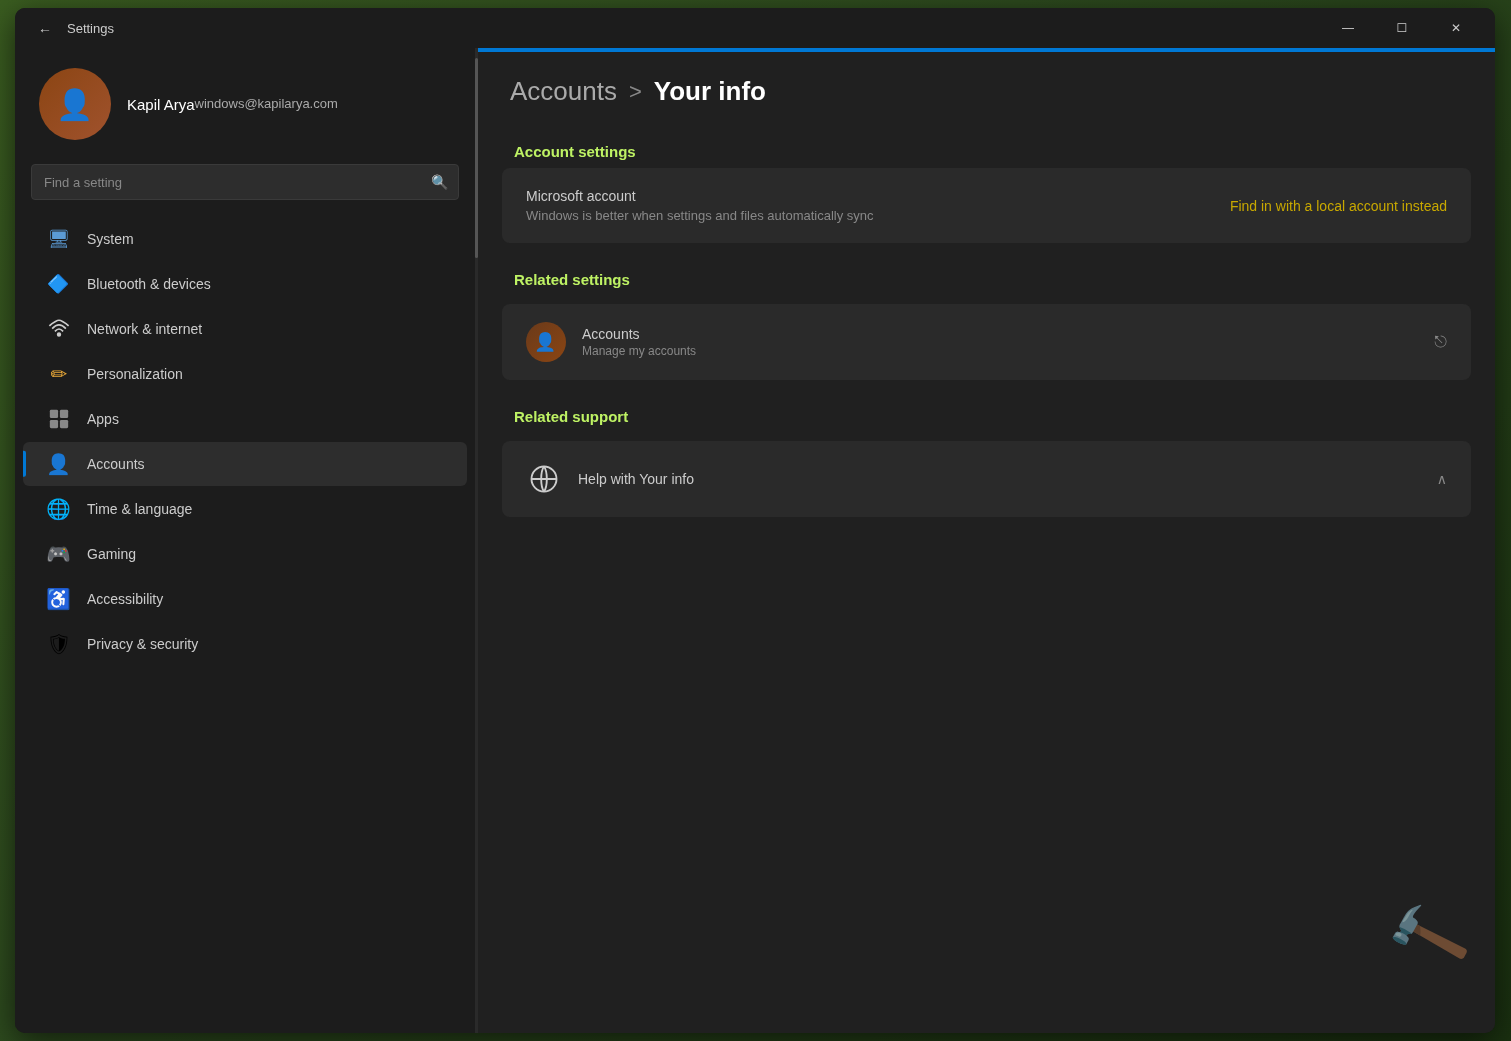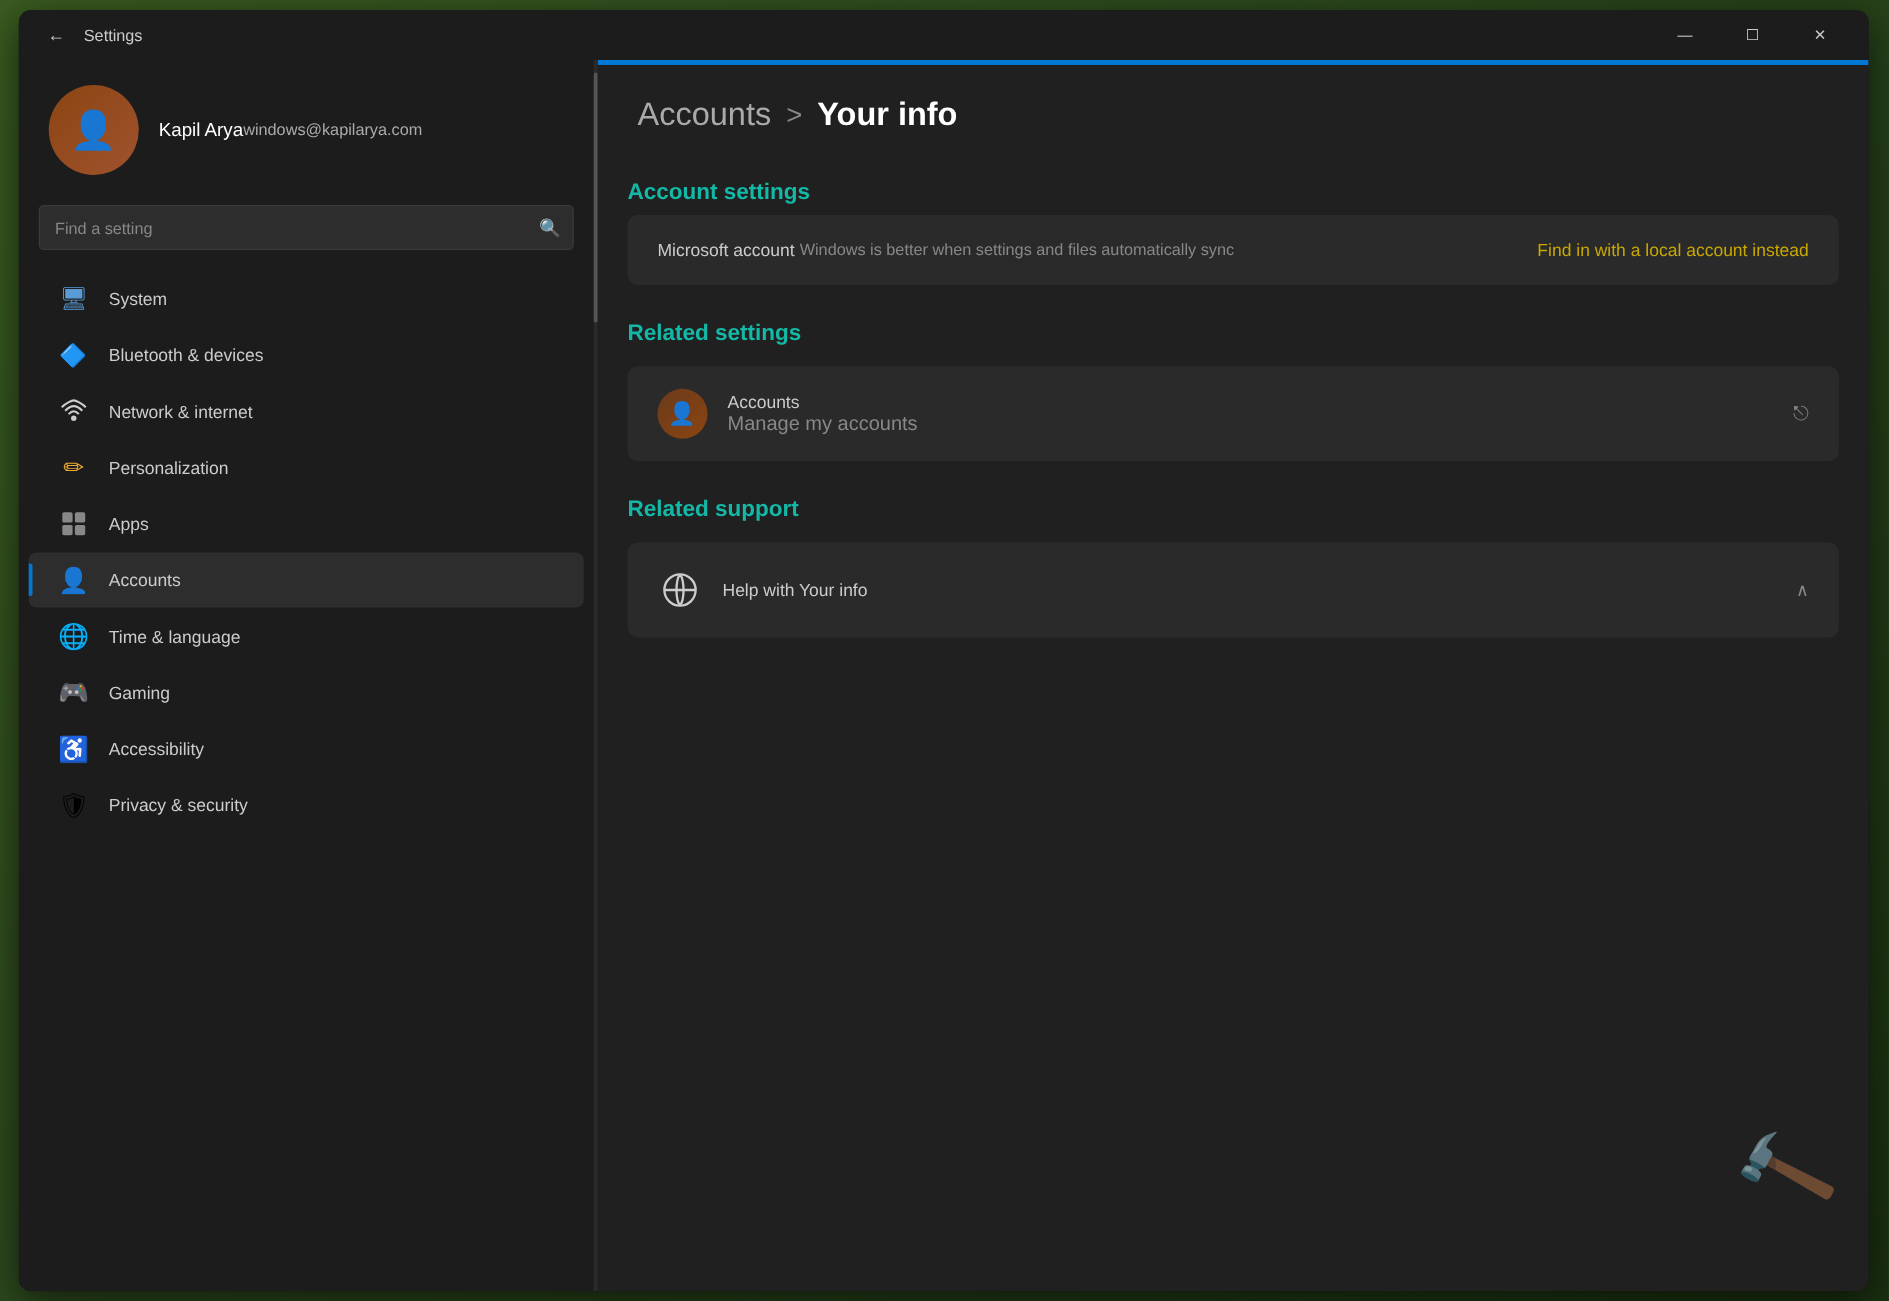--- a/index.html
+++ b/index.html
@@ -317,40 +317,41 @@
       border-radius: 4px;
       color: #ccc;
       font-size: 14px;
       padding: 8px 20px;
       cursor: pointer;
       white-space: nowrap;
     }
 
     
     .section-heading {
-      color: #14b8a6;
-      font-size: 18px;
+      color: #bef264;
+      font-size: 15px;
       font-weight: 600;
       padding: 20px 24px 8px 24px;
+      margin-left: 12px;
     }
 
     
     .ms-account-card {
       background: #2a2a2a;
       border-radius: 8px;
       margin: 0 24px 8px 24px;
       padding: 20px 24px;
       display: flex;
       align-items: center;
       justify-content: space-between;
     }
 
     .ms-account-info {
       display: flex;
-      flex-direction: row;
+      flex-direction: column;
       gap: 4px;
     }
 
     .ms-account-title {
       color: #ccc;
       font-size: 14px;
       font-weight: 500;
     }
 
     .ms-account-desc {
@@ -399,21 +400,21 @@
     }
 
     .related-account-title {
       color: #ccc;
       font-size: 14px;
       font-weight: 500;
     }
 
     .related-account-sub {
       color: #888;
-      font-size: 16px;
+      font-size: 12px;
     }
 
     .external-link-icon {
       color: #888;
       font-size: 16px;
     }
 
     
     .help-row {
       display: flex;

